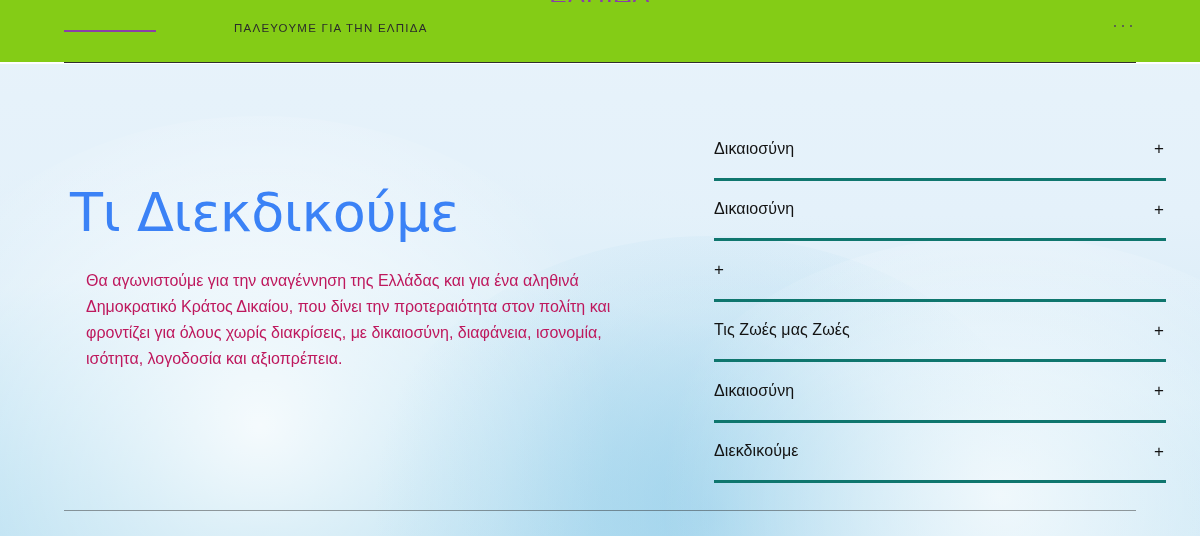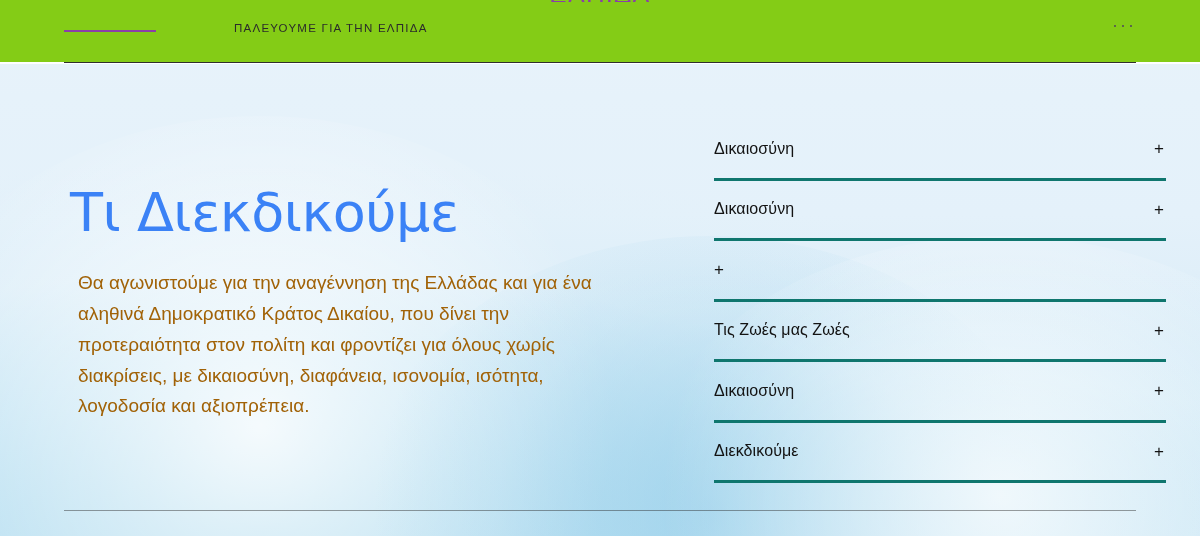--- a/index.html
+++ b/index.html
@@ -130,24 +130,24 @@
   .headline {
     font-family: "DejaVu Sans", sans-serif;
     font-weight: 400;
     font-size: 54px;
     line-height: 1.08;
     letter-spacing: -0.5px;
     color: #3b82f6;
     margin: 0 0 26px 0;
   }
   .lede {
-    font-size: 19px;
+    font-size: 16px;
     line-height: 1.62;
-    color: #a16207;
-    margin: 8px;
+    color: #be185d;
+    margin: 16px;
     max-width: 545px;
   }
 
   
   .accordion {
     position: absolute;
     left: 714px;
     top: 120px;
     width: 452px;
     z-index: 3;

